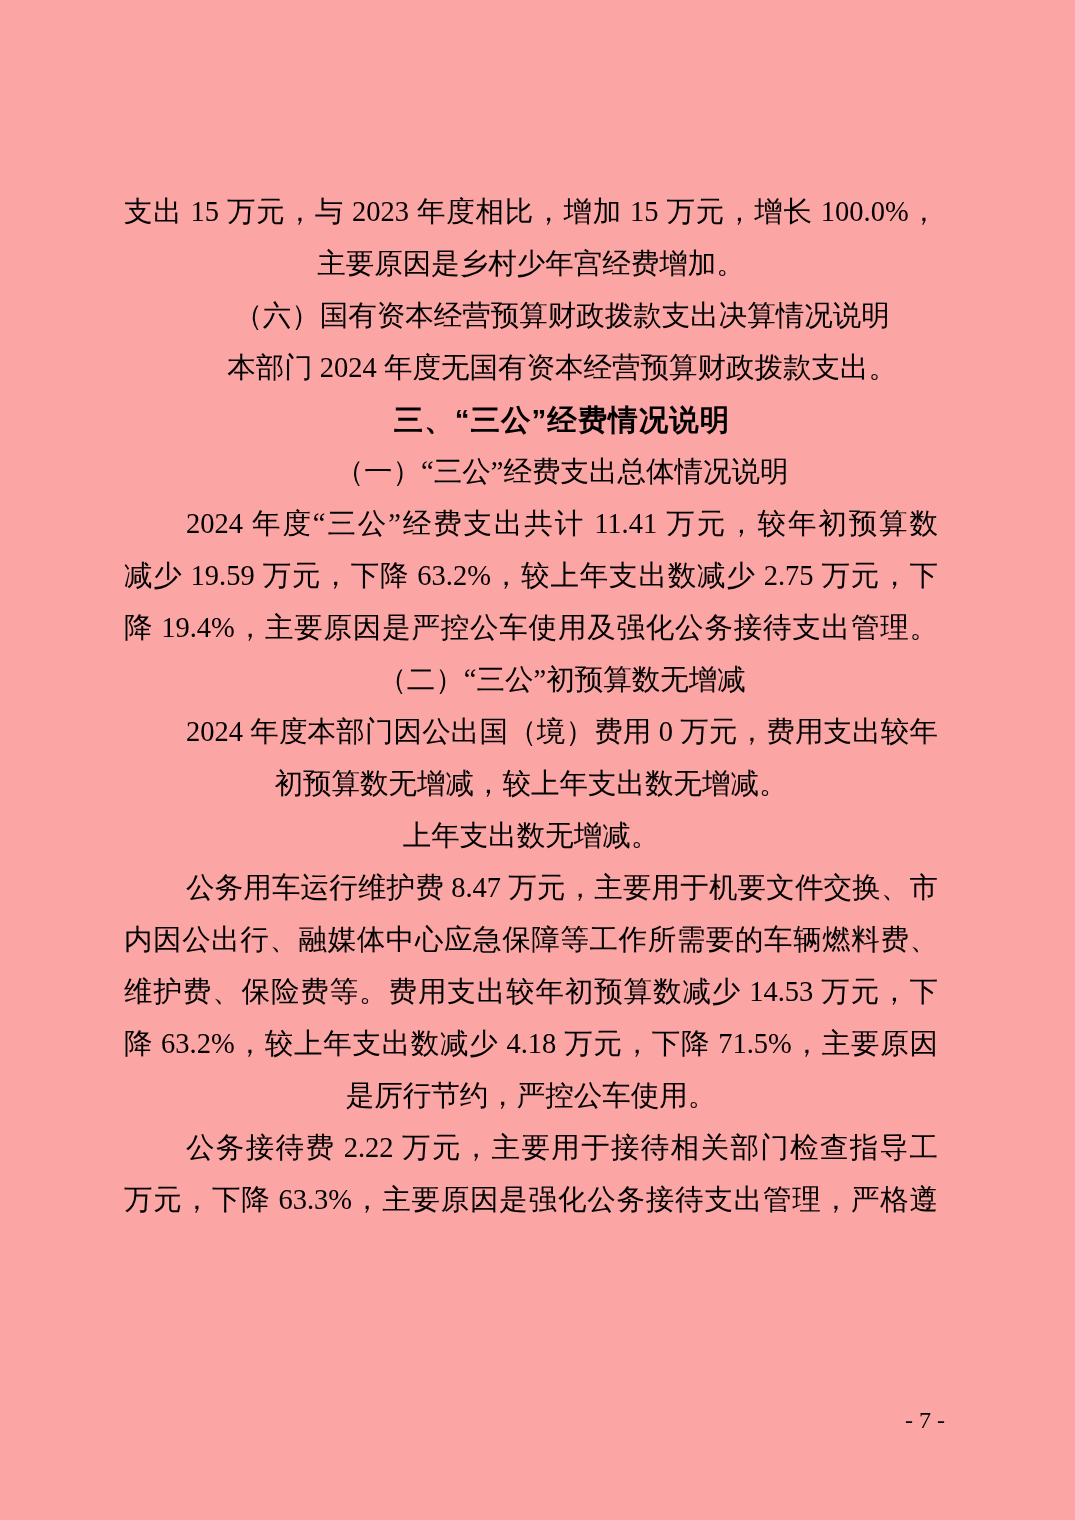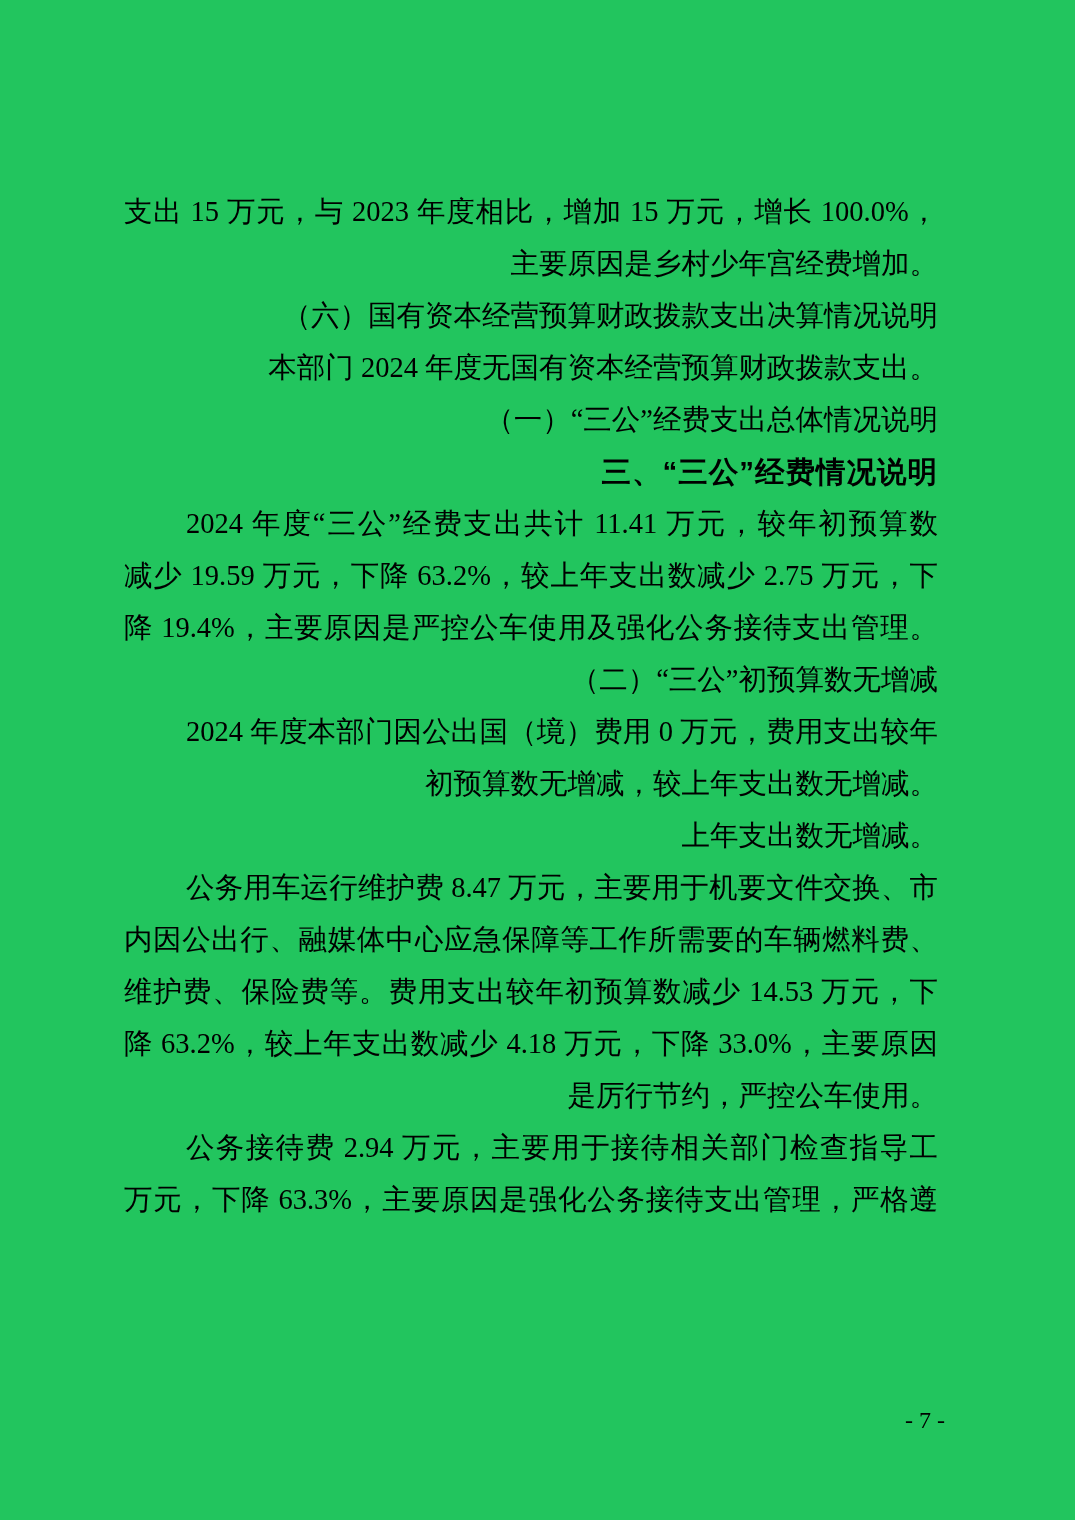--- a/index.html
+++ b/index.html
@@ -5,37 +5,37 @@
   html, body {
     margin: 0;
     padding: 0;
     background: #e8e8e8;
   }
   .page {
     position: relative;
     width: 1075px;
     height: 1520px;
     margin: 0 auto;
-    background: #22c55e;
+    background: #fca5a5;
     color: #000000;
     font-family: "Liberation Serif", "DejaVu Serif", serif;
     overflow: hidden;
   }
   .content {
     position: absolute;
     left: 124px;
     top: 186px;
     width: 814px;
   }
   .line {
     font-size: 28.5px;
     line-height: 52px;
     height: 52px;
     overflow: hidden;
-    text-align: right;
+    text-align: center;
     white-space: normal;
   }
   
   .fill {
     text-align: justify;
     text-align-last: justify;
   }
   
   .indent {
     text-indent: 62px;
@@ -63,32 +63,32 @@
 </style>
 </head>
 <body>
 
 <div class="page">
   <div class="content">
     <div class="line fill">支出 15 万元，与 2023 年度相比，增加 15 万元，增长 100.0%，</div>
     <div class="line">主要原因是乡村少年宫经费增加。</div>
     <div class="line indent h2">（六）国有资本经营预算财政拨款支出决算情况说明</div>
     <div class="line indent">本部门 2024 年度无国有资本经营预算财政拨款支出。</div>
+    <div class="line indent h1">三、“三公”经费情况说明</div>
     <div class="line indent">（一）“三公”经费支出总体情况说明</div>
-    <div class="line indent h1">三、“三公”经费情况说明</div>
     <div class="line indent fill">2024 年度“三公”经费支出共计 11.41 万元，较年初预算数</div>
     <div class="line fill">减少 19.59 万元，下降 63.2%，较上年支出数减少 2.75 万元，下</div>
     <div class="line fill">降 19.4%，主要原因是严控公车使用及强化公务接待支出管理。</div>
     <div class="line indent">（二）“三公”初预算数无增减</div>
     <div class="line indent fill">2024 年度本部门因公出国（境）费用 0 万元，费用支出较年</div>
     <div class="line">初预算数无增减，较上年支出数无增减。</div>
     <div class="line">上年支出数无增减。</div>
     <div class="line indent fill">公务用车运行维护费 8.47 万元，主要用于机要文件交换、市</div>
     <div class="line fill">内因公出行、融媒体中心应急保障等工作所需要的车辆燃料费、</div>
     <div class="line fill">维护费、保险费等。费用支出较年初预算数减少 14.53 万元，下</div>
-    <div class="line fill">降 63.2%，较上年支出数减少 4.18 万元，下降 33.0%，主要原因</div>
+    <div class="line fill">降 63.2%，较上年支出数减少 4.18 万元，下降 71.5%，主要原因</div>
     <div class="line">是厉行节约，严控公车使用。</div>
-    <div class="line indent fill">公务接待费 2.94 万元，主要用于接待相关部门检查指导工</div>
+    <div class="line indent fill">公务接待费 2.22 万元，主要用于接待相关部门检查指导工</div>
     <div class="line fill">万元，下降 63.3%，主要原因是强化公务接待支出管理，严格遵</div>
   </div>
 
   <div class="page-number">- 7 -</div>
 </div>
 
 </body></html>

